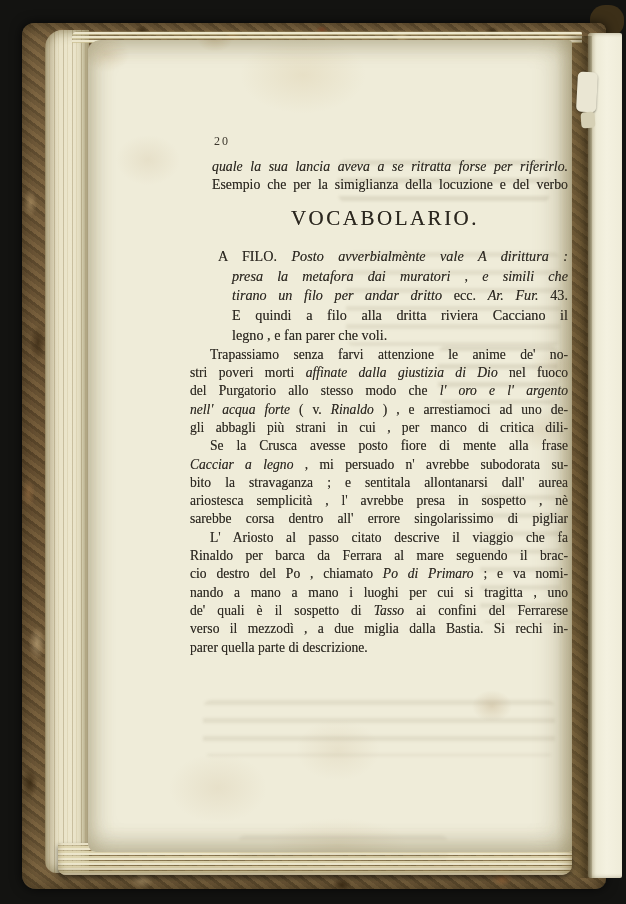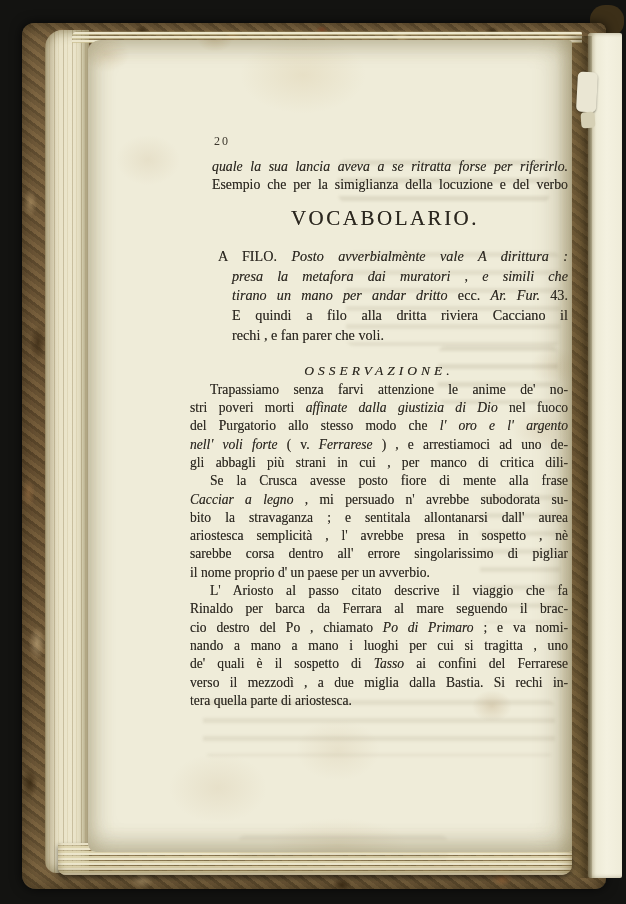--- a/index.html
+++ b/index.html
@@ -110,48 +110,46 @@
     <div class="text-col">
       <div class="pagenum">20</div>
       <div class="frag para">
           <div class="line j"><span class="it">quale la sua lancia aveva a se ritratta forse per riferirlo.</span></div>
           <div class="line j"><span class="ro">Esempio che per la simiglianza della locuzione e del verbo</span></div>
         </div>
       <div class="h1">VOCABOLARIO.</div>
       <div class="entry para">
           <div class="line j"><span class="ro">A FILO. </span><span class="it">Posto avverbialmènte vale A dirittura :</span></div>
           <div class="line j ind1"><span class="it">presa la metafora dai muratori , e simili che</span></div>
-          <div class="line j ind1"><span class="it">tirano un mano per andar dritto </span><span class="ro">ecc. </span><span class="it">Ar. Fur.</span><span class="ro"> 43.</span></div>
+          <div class="line j ind1"><span class="it">tirano un filo per andar dritto </span><span class="ro">ecc. </span><span class="it">Ar. Fur.</span><span class="ro"> 43.</span></div>
           <div class="line j ind1"><span class="ro">E quindi a filo alla dritta riviera Cacciano il</span></div>
-          <div class="line ind1"><span class="ro">rechi , e fan parer che voli.</span></div>
+          <div class="line ind1"><span class="ro">legno , e fan parer che voli.</span></div>
         </div>
-      <div class="h2">OSSERVAZIONE.</div>
       <div class="body-para para">
           <div class="line j ind2"><span class="ro">Trapassiamo senza farvi attenzione le anime de' no-</span></div>
           <div class="line j"><span class="ro">stri poveri morti </span><span class="it">affinate dalla giustizia di Dio</span><span class="ro"> nel fuoco</span></div>
           <div class="line j"><span class="ro">del Purgatorio allo stesso modo che </span><span class="it">l' oro e l' argento</span></div>
-          <div class="line j"><span class="it">nell' voli forte</span><span class="ro"> ( v. </span><span class="it">Ferrarese</span><span class="ro"> ) , e arrestiamoci ad uno de-</span></div>
+          <div class="line j"><span class="it">nell' acqua forte</span><span class="ro"> ( v. </span><span class="it">Rinaldo</span><span class="ro"> ) , e arrestiamoci ad uno de-</span></div>
           <div class="line j"><span class="ro">gli abbagli più strani in cui , per manco di critica dili-</span></div>
         </div>
       <div class="body-para para">
           <div class="line j ind2"><span class="ro">Se la Crusca avesse posto fiore di mente alla frase</span></div>
           <div class="line j"><span class="it">Cacciar a legno</span><span class="ro"> , mi persuado n' avrebbe subodorata su-</span></div>
           <div class="line j"><span class="ro">bito la stravaganza ; e sentitala allontanarsi dall' aurea</span></div>
           <div class="line j"><span class="ro">ariostesca semplicità , l' avrebbe presa in sospetto , nè</span></div>
           <div class="line j"><span class="ro">sarebbe corsa dentro all' errore singolarissimo di pigliar</span></div>
-          <div class="line"><span class="ro">il nome proprio d' un paese per un avverbio.</span></div>
         </div>
       <div class="body-para para">
           <div class="line j ind2"><span class="ro">L' Ariosto al passo citato descrive il viaggio che fa</span></div>
           <div class="line j"><span class="ro">Rinaldo per barca da Ferrara al mare seguendo il brac-</span></div>
           <div class="line j"><span class="ro">cio destro del Po , chiamato </span><span class="it">Po di Primaro</span><span class="ro"> ; e va nomi-</span></div>
           <div class="line j"><span class="ro">nando a mano a mano i luoghi per cui si tragitta , uno</span></div>
           <div class="line j"><span class="ro">de' quali è il sospetto di </span><span class="it">Tasso</span><span class="ro"> ai confini del Ferrarese</span></div>
           <div class="line j"><span class="ro">verso il mezzodì , a due miglia dalla Bastia. Si rechi in-</span></div>
-          <div class="line"><span class="ro">tera quella parte di ariostesca.</span></div>
+          <div class="line"><span class="ro">parer quella parte di descrizione.</span></div>
         </div>
     </div>
   </div>
 
   <div class="gutter"></div>
   <div class="white-tab"></div>
   <div class="white-tab2"></div>
 </div>
 
 </body></html>

